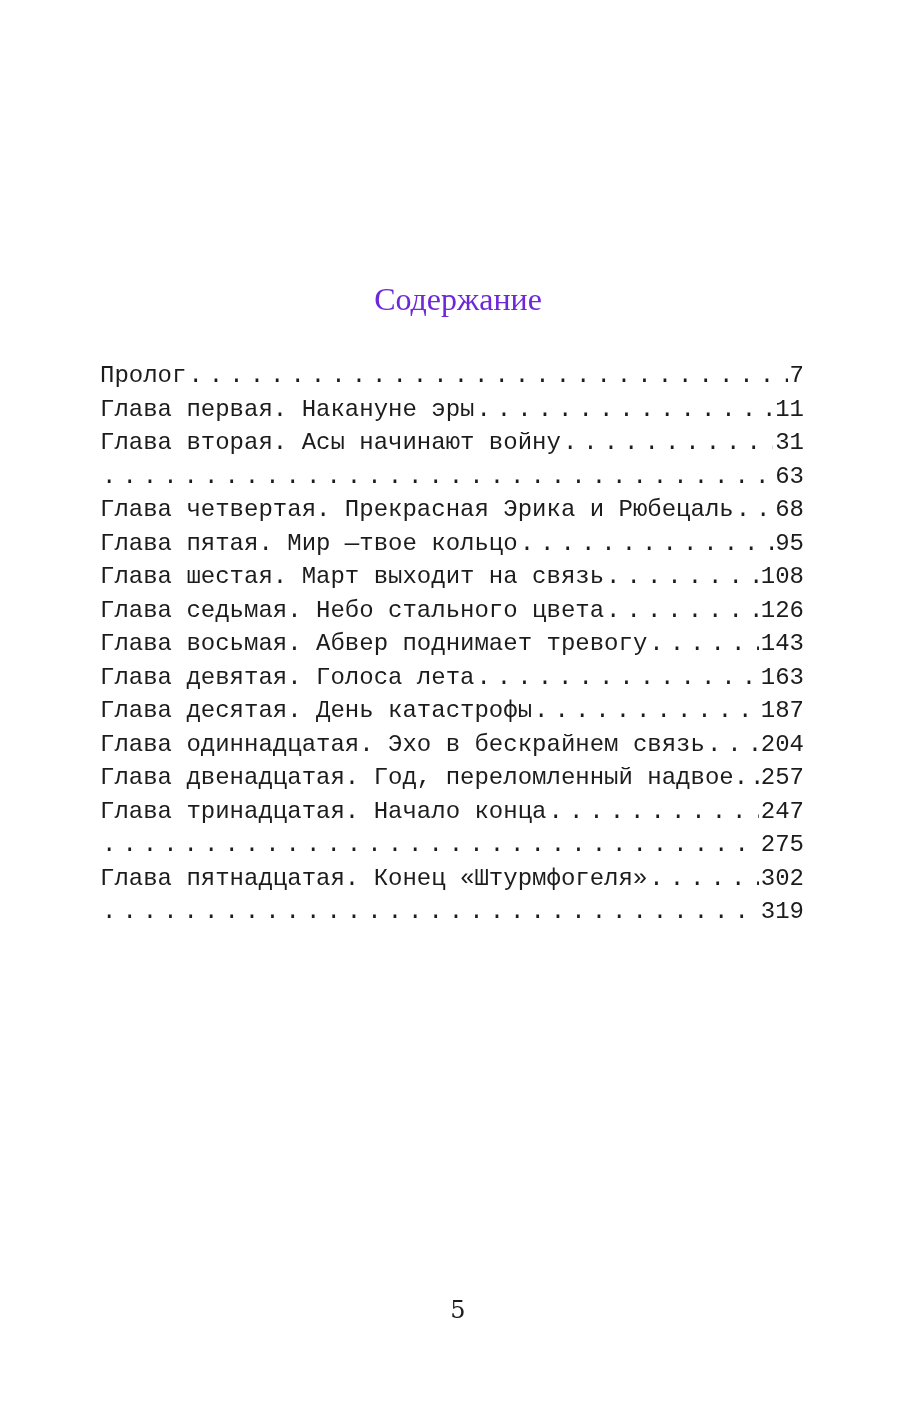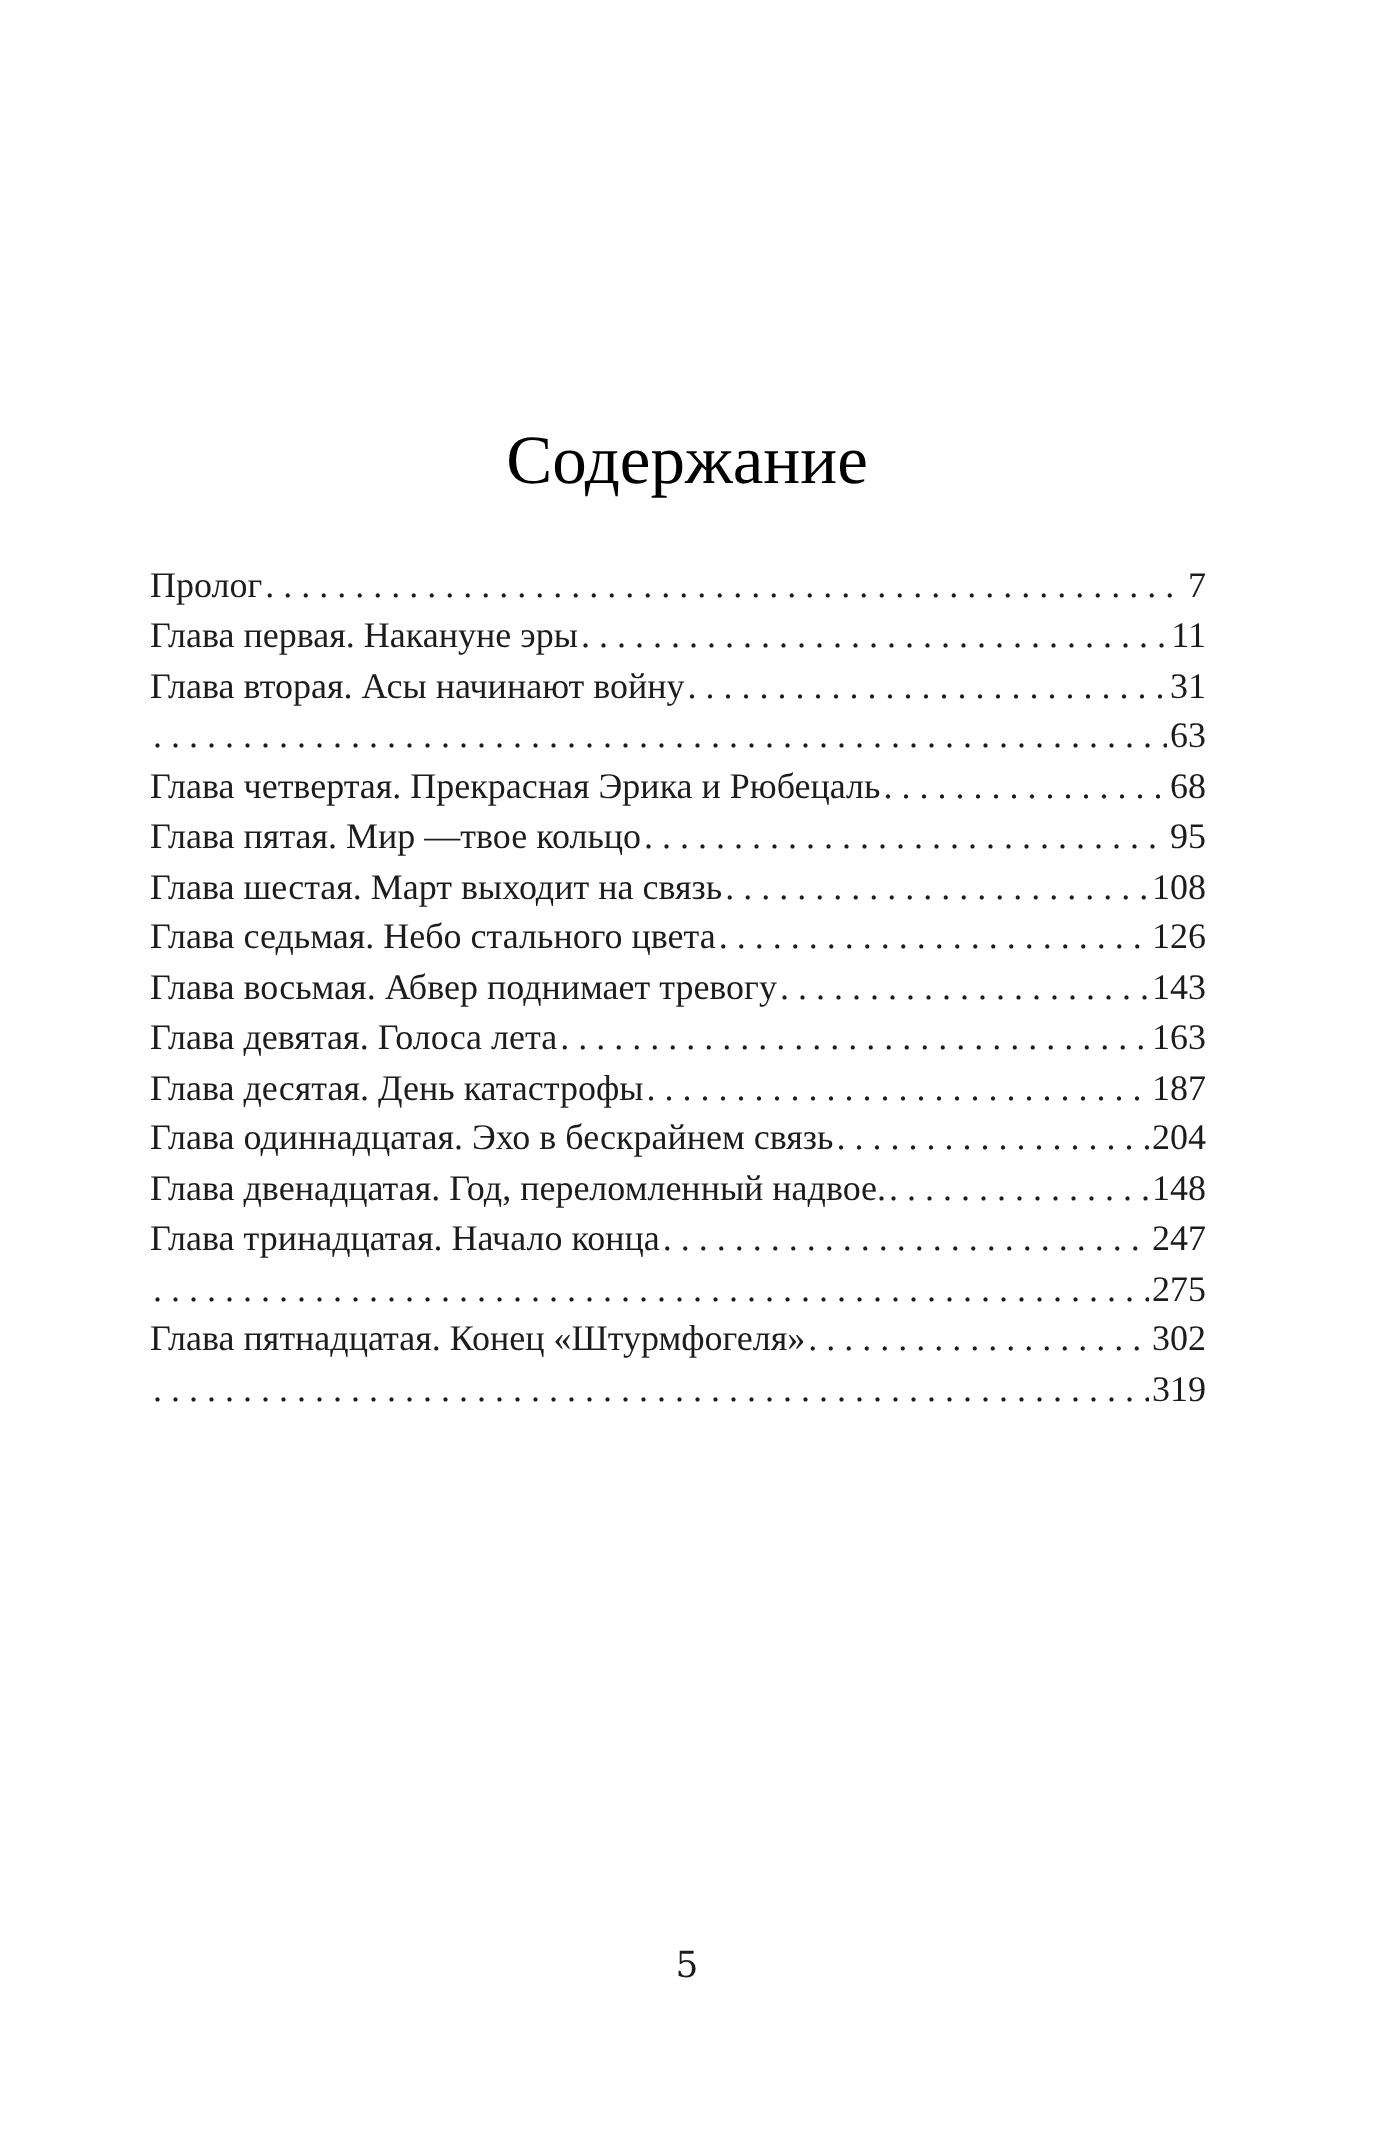--- a/index.html
+++ b/index.html
@@ -15,33 +15,33 @@
     box-sizing: border-box;
     color: #1c1c1c;
     overflow: hidden;
   }
   .title {
     margin: 0;
     padding-top: 282px;
     text-align: center;
     font-family: "Liberation Serif", serif;
     font-weight: 400;
-    font-size: 46px;
+    font-size: 32px;
     line-height: 1.1;
-    color: #000000;
+    color: #6d28d9;
   }
   .toc {
     margin-top: 42px;
     padding-left: 100px;
     padding-right: 112px;
   }
   .toc-row {
     display: flex;
     align-items: baseline;
-    font-family: Liberation Serif, serif;
+    font-family: Liberation Mono, monospace;
     font-size: 24px;
     line-height: 33.5px;
     white-space: nowrap;
   }
   .toc-label {
     flex: 0 0 auto;
   }
   .leader {
     flex: 1 1 auto;
     overflow: hidden;
@@ -127,21 +127,21 @@
         <span class="toc-page">187</span>
       </div>
       <div class="toc-row">
         <span class="toc-label">Глава одиннадцатая. Эхо в бескрайнем связь</span>
         <span class="leader">........................................................................................................................</span>
         <span class="toc-page">204</span>
       </div>
       <div class="toc-row">
         <span class="toc-label">Глава двенадцатая. Год, переломленный надвое.</span>
         <span class="leader">........................................................................................................................</span>
-        <span class="toc-page">148</span>
+        <span class="toc-page">257</span>
       </div>
       <div class="toc-row">
         <span class="toc-label">Глава тринадцатая. Начало конца</span>
         <span class="leader">........................................................................................................................</span>
         <span class="toc-page">247</span>
       </div>
       <div class="toc-row">
         <span class="leader">........................................................................................................................</span>
         <span class="toc-page">275</span>
       </div>

